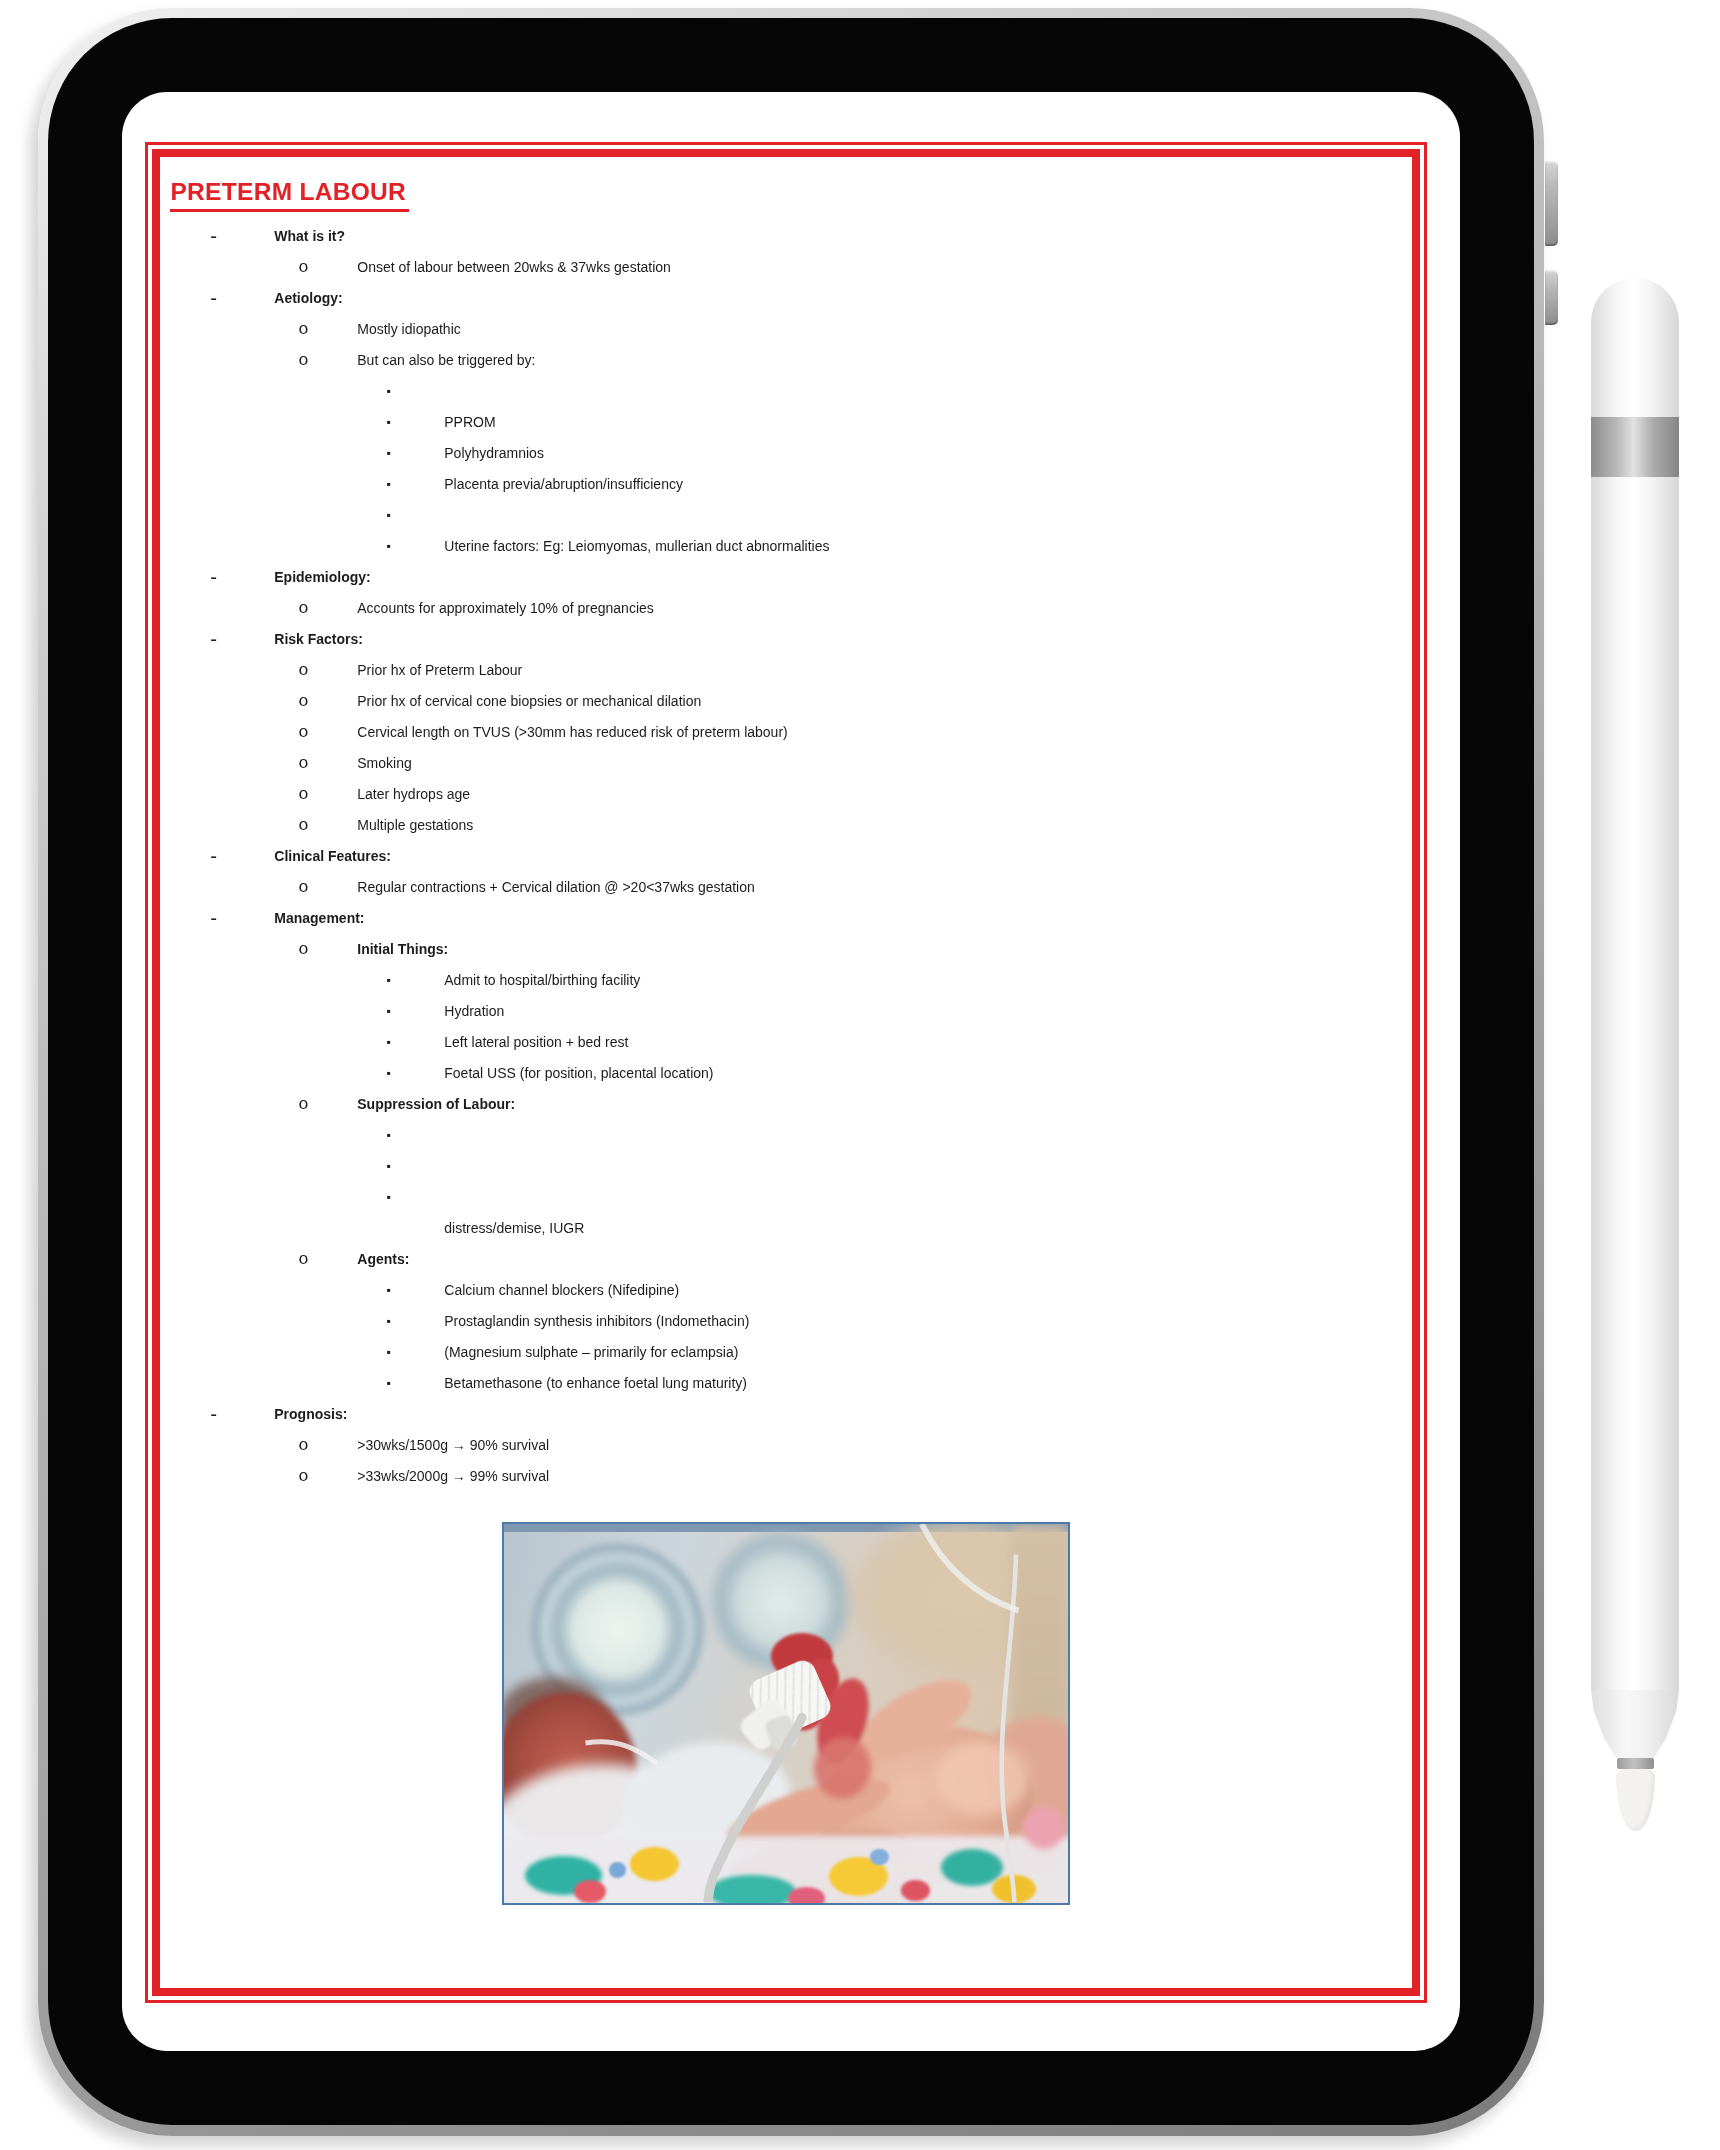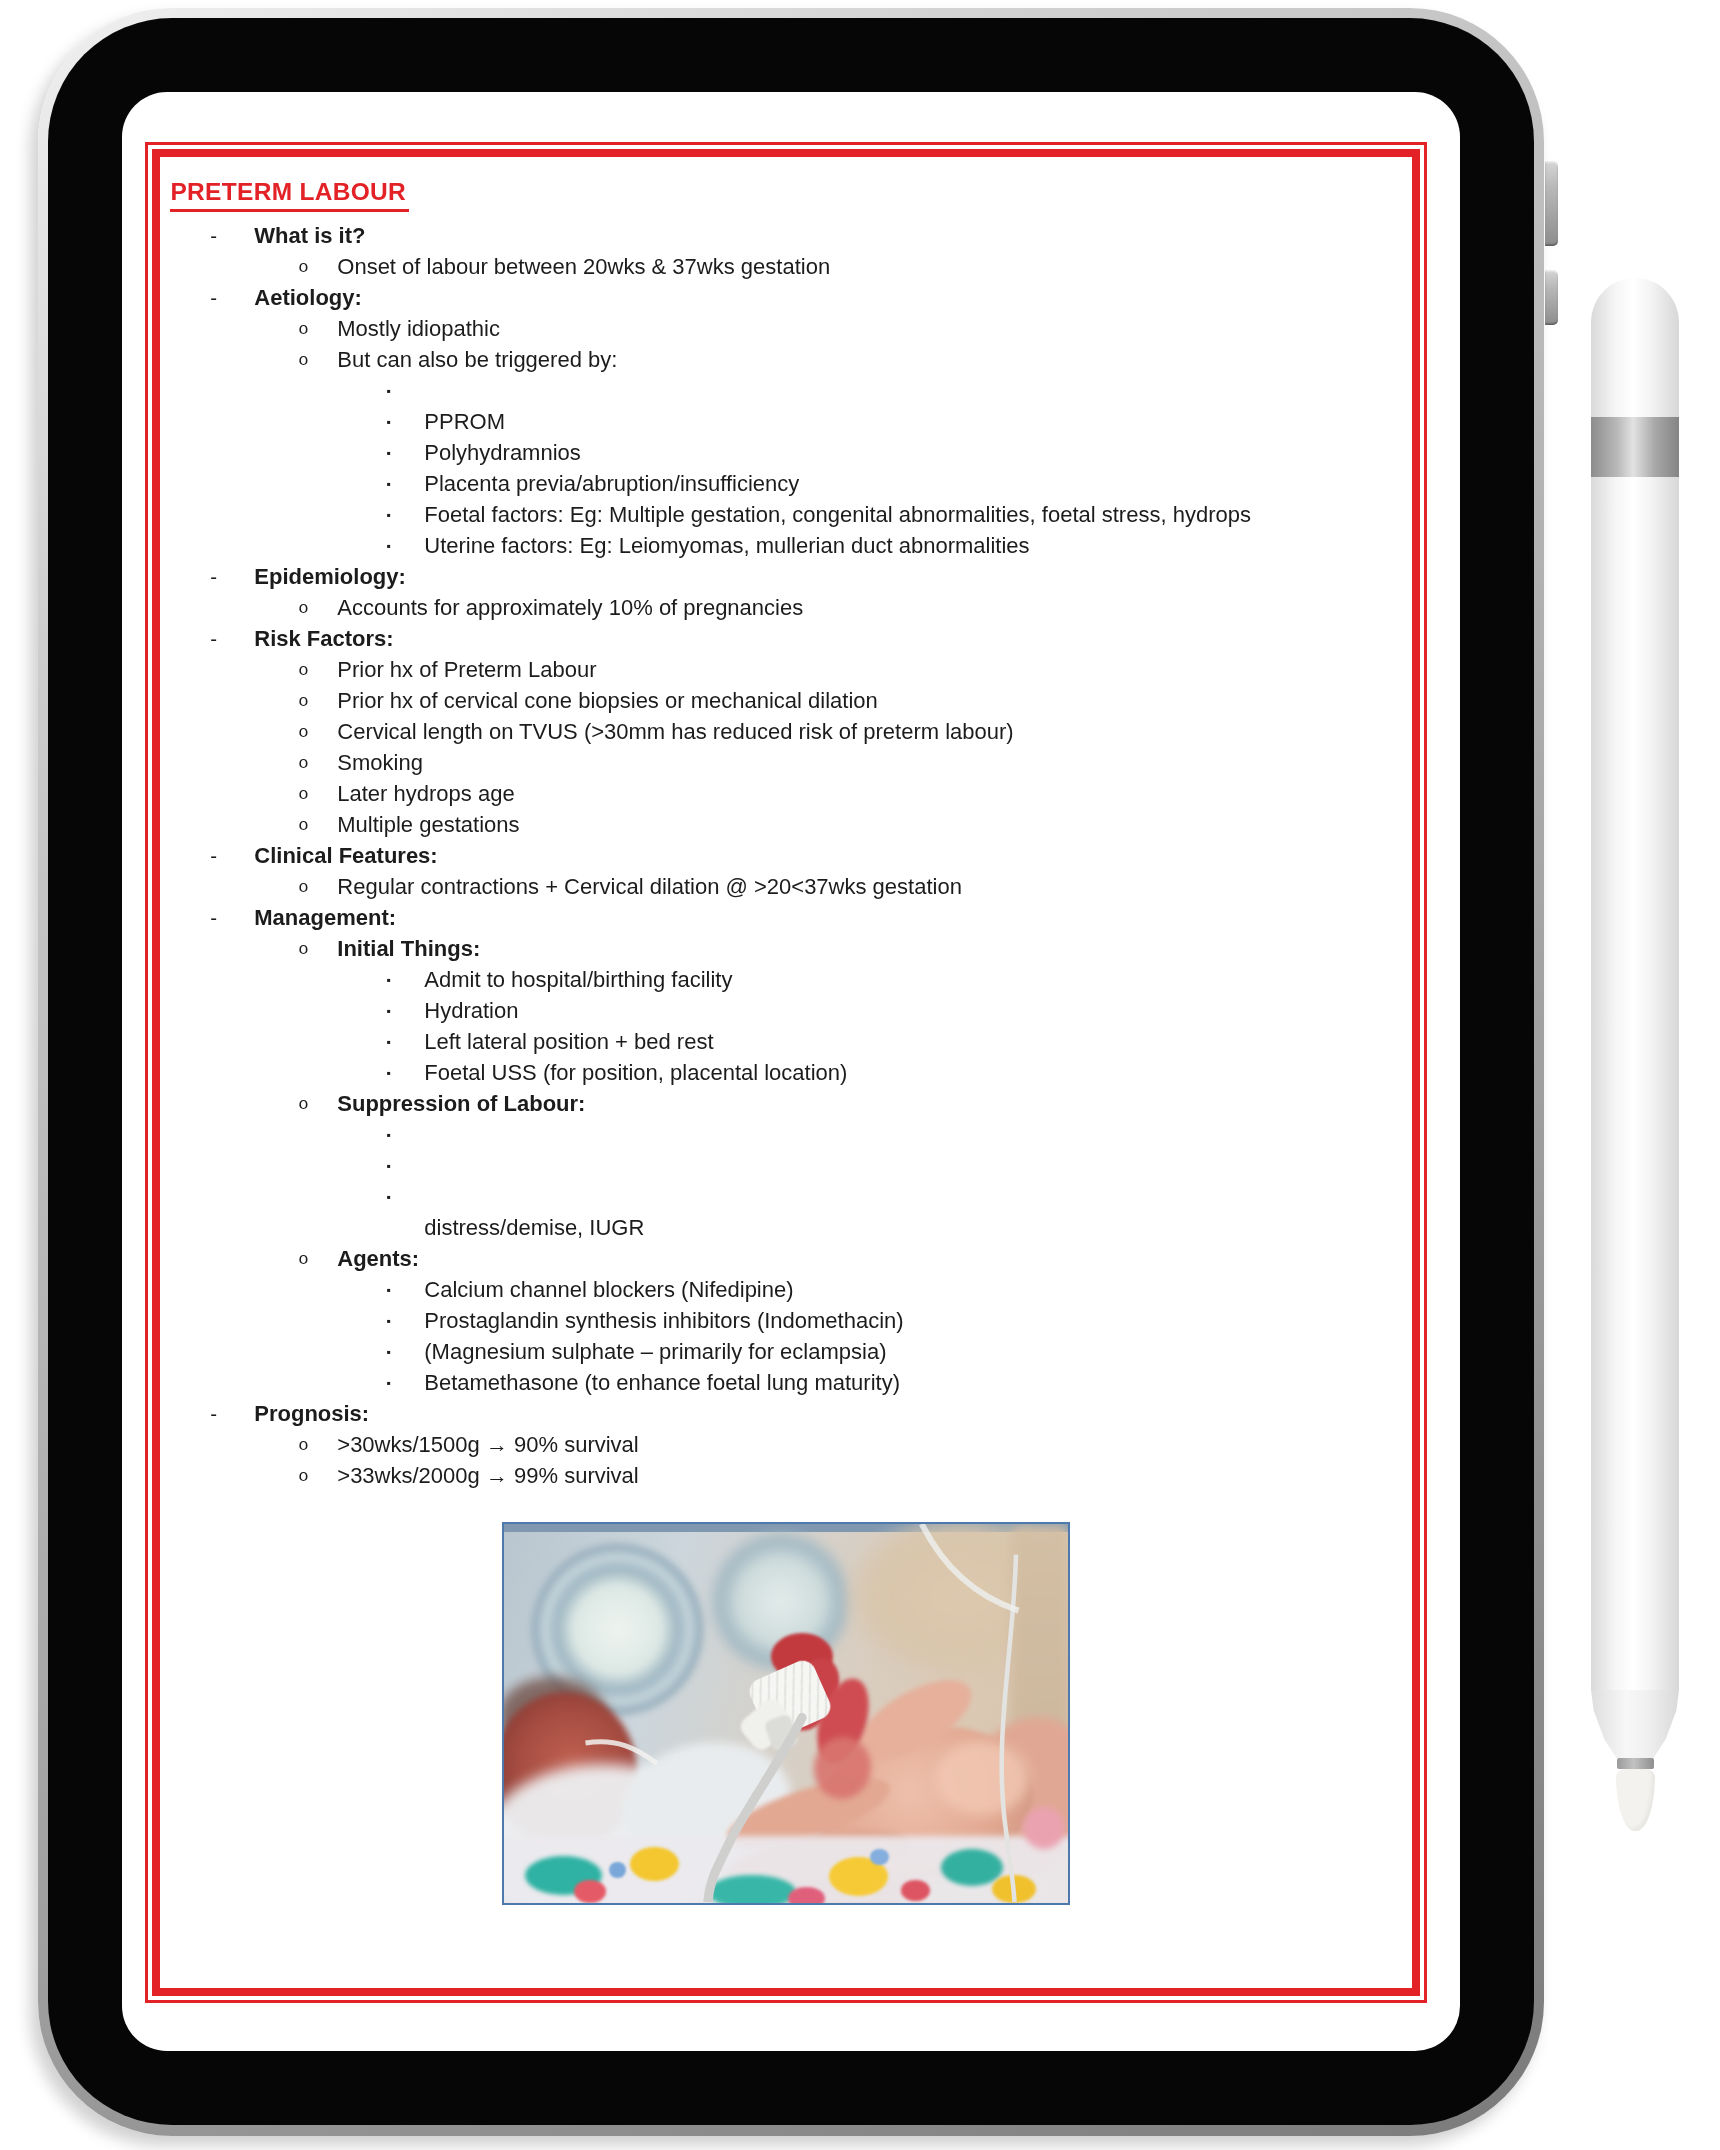--- a/index.html
+++ b/index.html
@@ -45,21 +45,21 @@
   .page-content{position:absolute;inset:0;background:#ffffff;}
   .title{display:inline-block;margin:21.4px 0 5.1px 10.2px;font-size:24.5px;font-weight:bold;color:var(--red);
     border-bottom:3.1px solid var(--red);padding:0 3.1px 3.1px 0;letter-spacing:0.3px;}
   .outline{margin-top:3.1px;}
   .line{position:relative;height:31px;}
   .bullet,.txt{position:absolute;top:50%;transform:translateY(-50%);}
   .bullet{font-size:20.4px;color:var(--text);}
   .b1{left:50px;}
   .b2{left:138px;font-family:"Liberation Mono",monospace;font-size:17.3px;}
   .b3{left:226px;font-size:12.2px;}
-  .txt{font-size:22px;white-space:nowrap;}
+  .txt{font-size:14px;white-space:nowrap;margin-left:20px;}
   .t1{left:94px;}
   .t2{left:177px;}
   .t3{left:264px;}
   .bold{font-weight:bold;}
   .txt b{font-weight:bold;}
 
   
   .photo-frame{position:absolute;left:342px;top:1365px;width:568px;height:383px;
     border:2px solid var(--photo_border);background:#cfd6da;}
   .photo{position:absolute;inset:0;overflow:hidden;
@@ -113,21 +113,20 @@
                   <div class="line lvl3">
                     <span class="bullet b3">▪</span>
                     <span class="txt t3">Polyhydramnios</span>
                   </div>
                   <div class="line lvl3">
                     <span class="bullet b3">▪</span>
                     <span class="txt t3">Placenta previa/abruption/insufficiency</span>
                   </div>
                   <div class="line lvl3">
                     <span class="bullet b3">▪</span>
-                    <span class="txt t3">Foetal factors: Eg: Multiple gestation, congenital abnormalities, foetal stress, hydrops</span>
                   </div>
                   <div class="line lvl3">
                     <span class="bullet b3">▪</span>
                     <span class="txt t3">Uterine factors: Eg: Leiomyomas, mullerian duct abnormalities</span>
                   </div>
                   <div class="line lvl1">
                     <span class="bullet b1">-</span>
                     <span class="txt t1 bold">Epidemiology:</span>
                   </div>
                   <div class="line lvl2">

